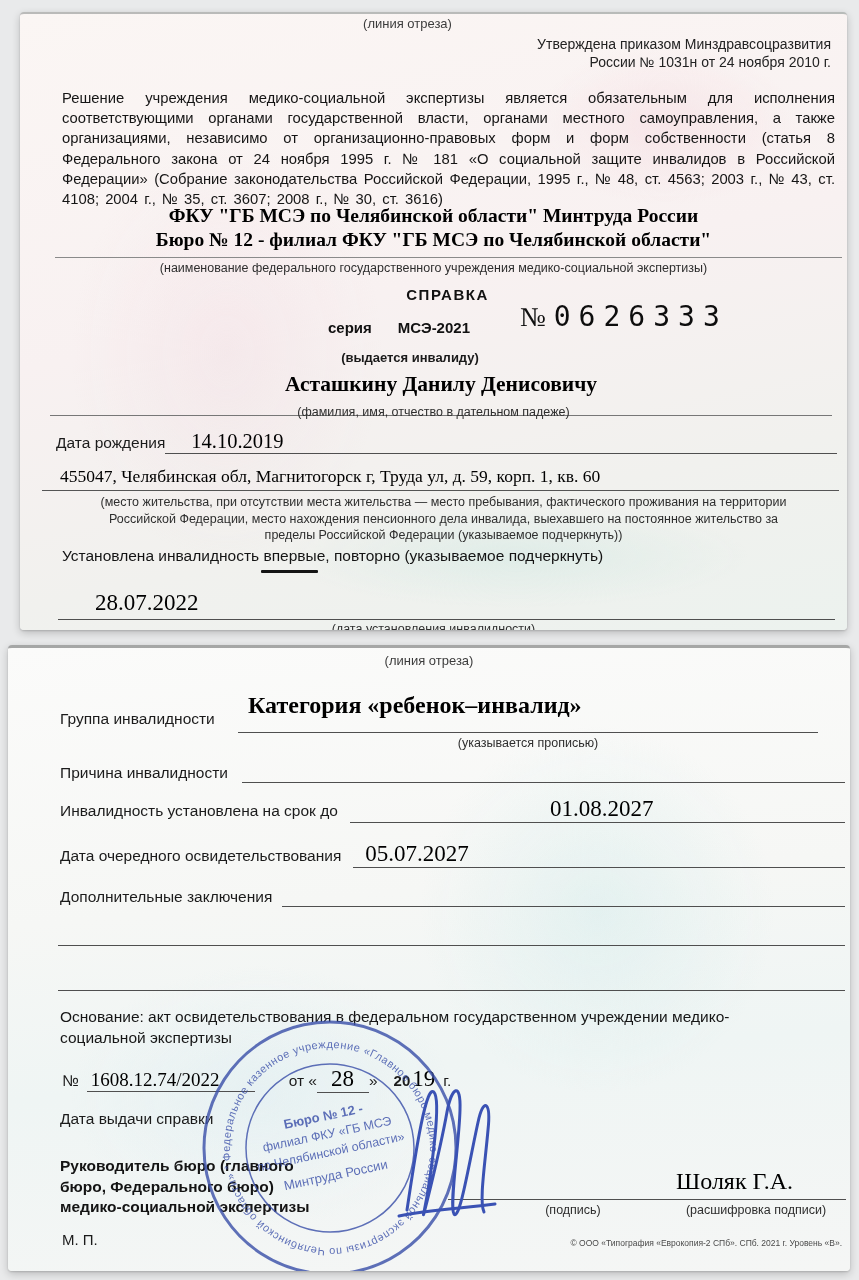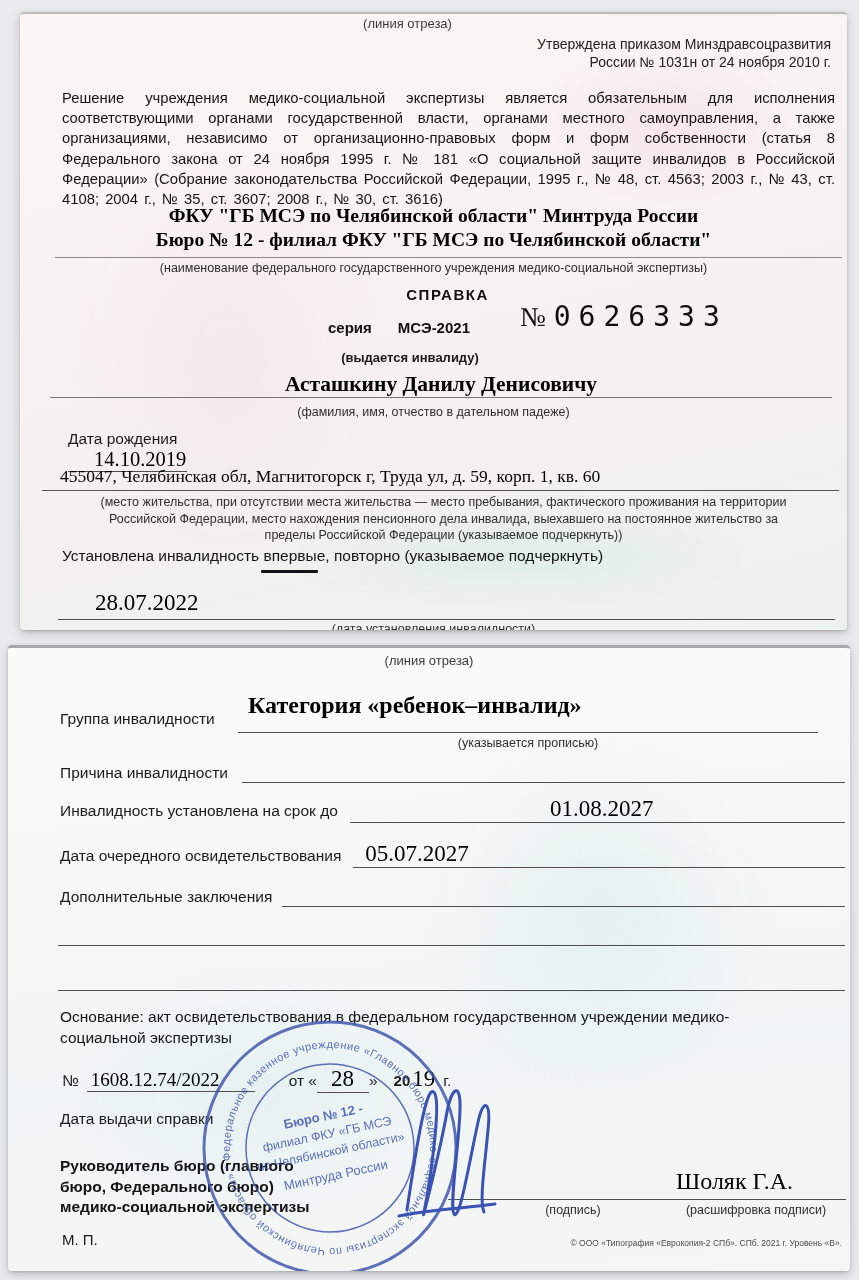--- a/index.html
+++ b/index.html
@@ -73,24 +73,24 @@
     <span>МСЭ-2021</span>
   </div>
 
   <div class="abs" style="top:286px;left:500px;display:flex;align-items:baseline;">
     <span class="serif" style="font-size:27px;color:#111;">№</span>
     <span style="font-family:'DejaVu Sans Mono',monospace;font-size:28px;letter-spacing:8px;margin-left:8px;color:#0d0d0d;">0626333</span>
   </div>
 
   <div class="abs sans caption-center" style="top:336px;left:250px;width:280px;font-weight:bold;font-size:13px;color:#1a1a1a;">(выдается инвалиду)</div>
 
-  <div class="abs serif" style="top:358px;left:30px;right:15px;text-align:center;font-weight:bold;font-size:21.5px;color:#000;border-bottom:1px solid #777;padding-bottom:0;">Асташкину Данилу Денисовичу</div>
+  <div class="abs serif" style="top:358px;left:30px;right:15px;text-align:center;font-weight:bold;font-size:21.5px;color:#000;border-bottom:1px solid #777;padding-bottom:18px;">Асташкину Данилу Денисовичу</div>
   <div class="abs small sans caption-center" style="top:391px;left:0;right:0;">(фамилия, имя, отчество в дательном падеже)</div>
 
-  <div class="abs formrow" style="top:416px;left:48px;right:10px;flex-direction:column;">
+  <div class="abs formrow" style="top:416px;left:36px;right:10px;">
     <span class="lbl sans" style="font-size:15.5px;">Дата рождения</span>
     <span class="fill"><span class="val" style="font-size:20.5px;padding-left:26px;">14.10.2019</span></span>
   </div>
 
   <div class="abs serif" style="top:452px;left:22px;right:8px;font-size:17.5px;color:#000;border-bottom:1.2px solid #555;padding:0 0 3px 18px;white-space:nowrap;">455047, Челябинская обл, Магнитогорск г, Труда ул, д. 59, корп. 1, кв. 60</div>
   <div class="abs small sans caption-center" style="top:480px;left:62px;right:42px;line-height:16.5px;">(место жительства, при отсутствии места жительства — место пребывания, фактического проживания на территории Российской Федерации, место нахождения пенсионного дела инвалида, выехавшего на постоянное жительство за пределы Российской Федерации (указываемое подчеркнуть))</div>
 
   <div class="abs sans" style="top:533px;left:42px;font-size:15.5px;color:#141414;">
     <span>Установлена инвалидность</span>
     <span class="pen">впервые,</span>

